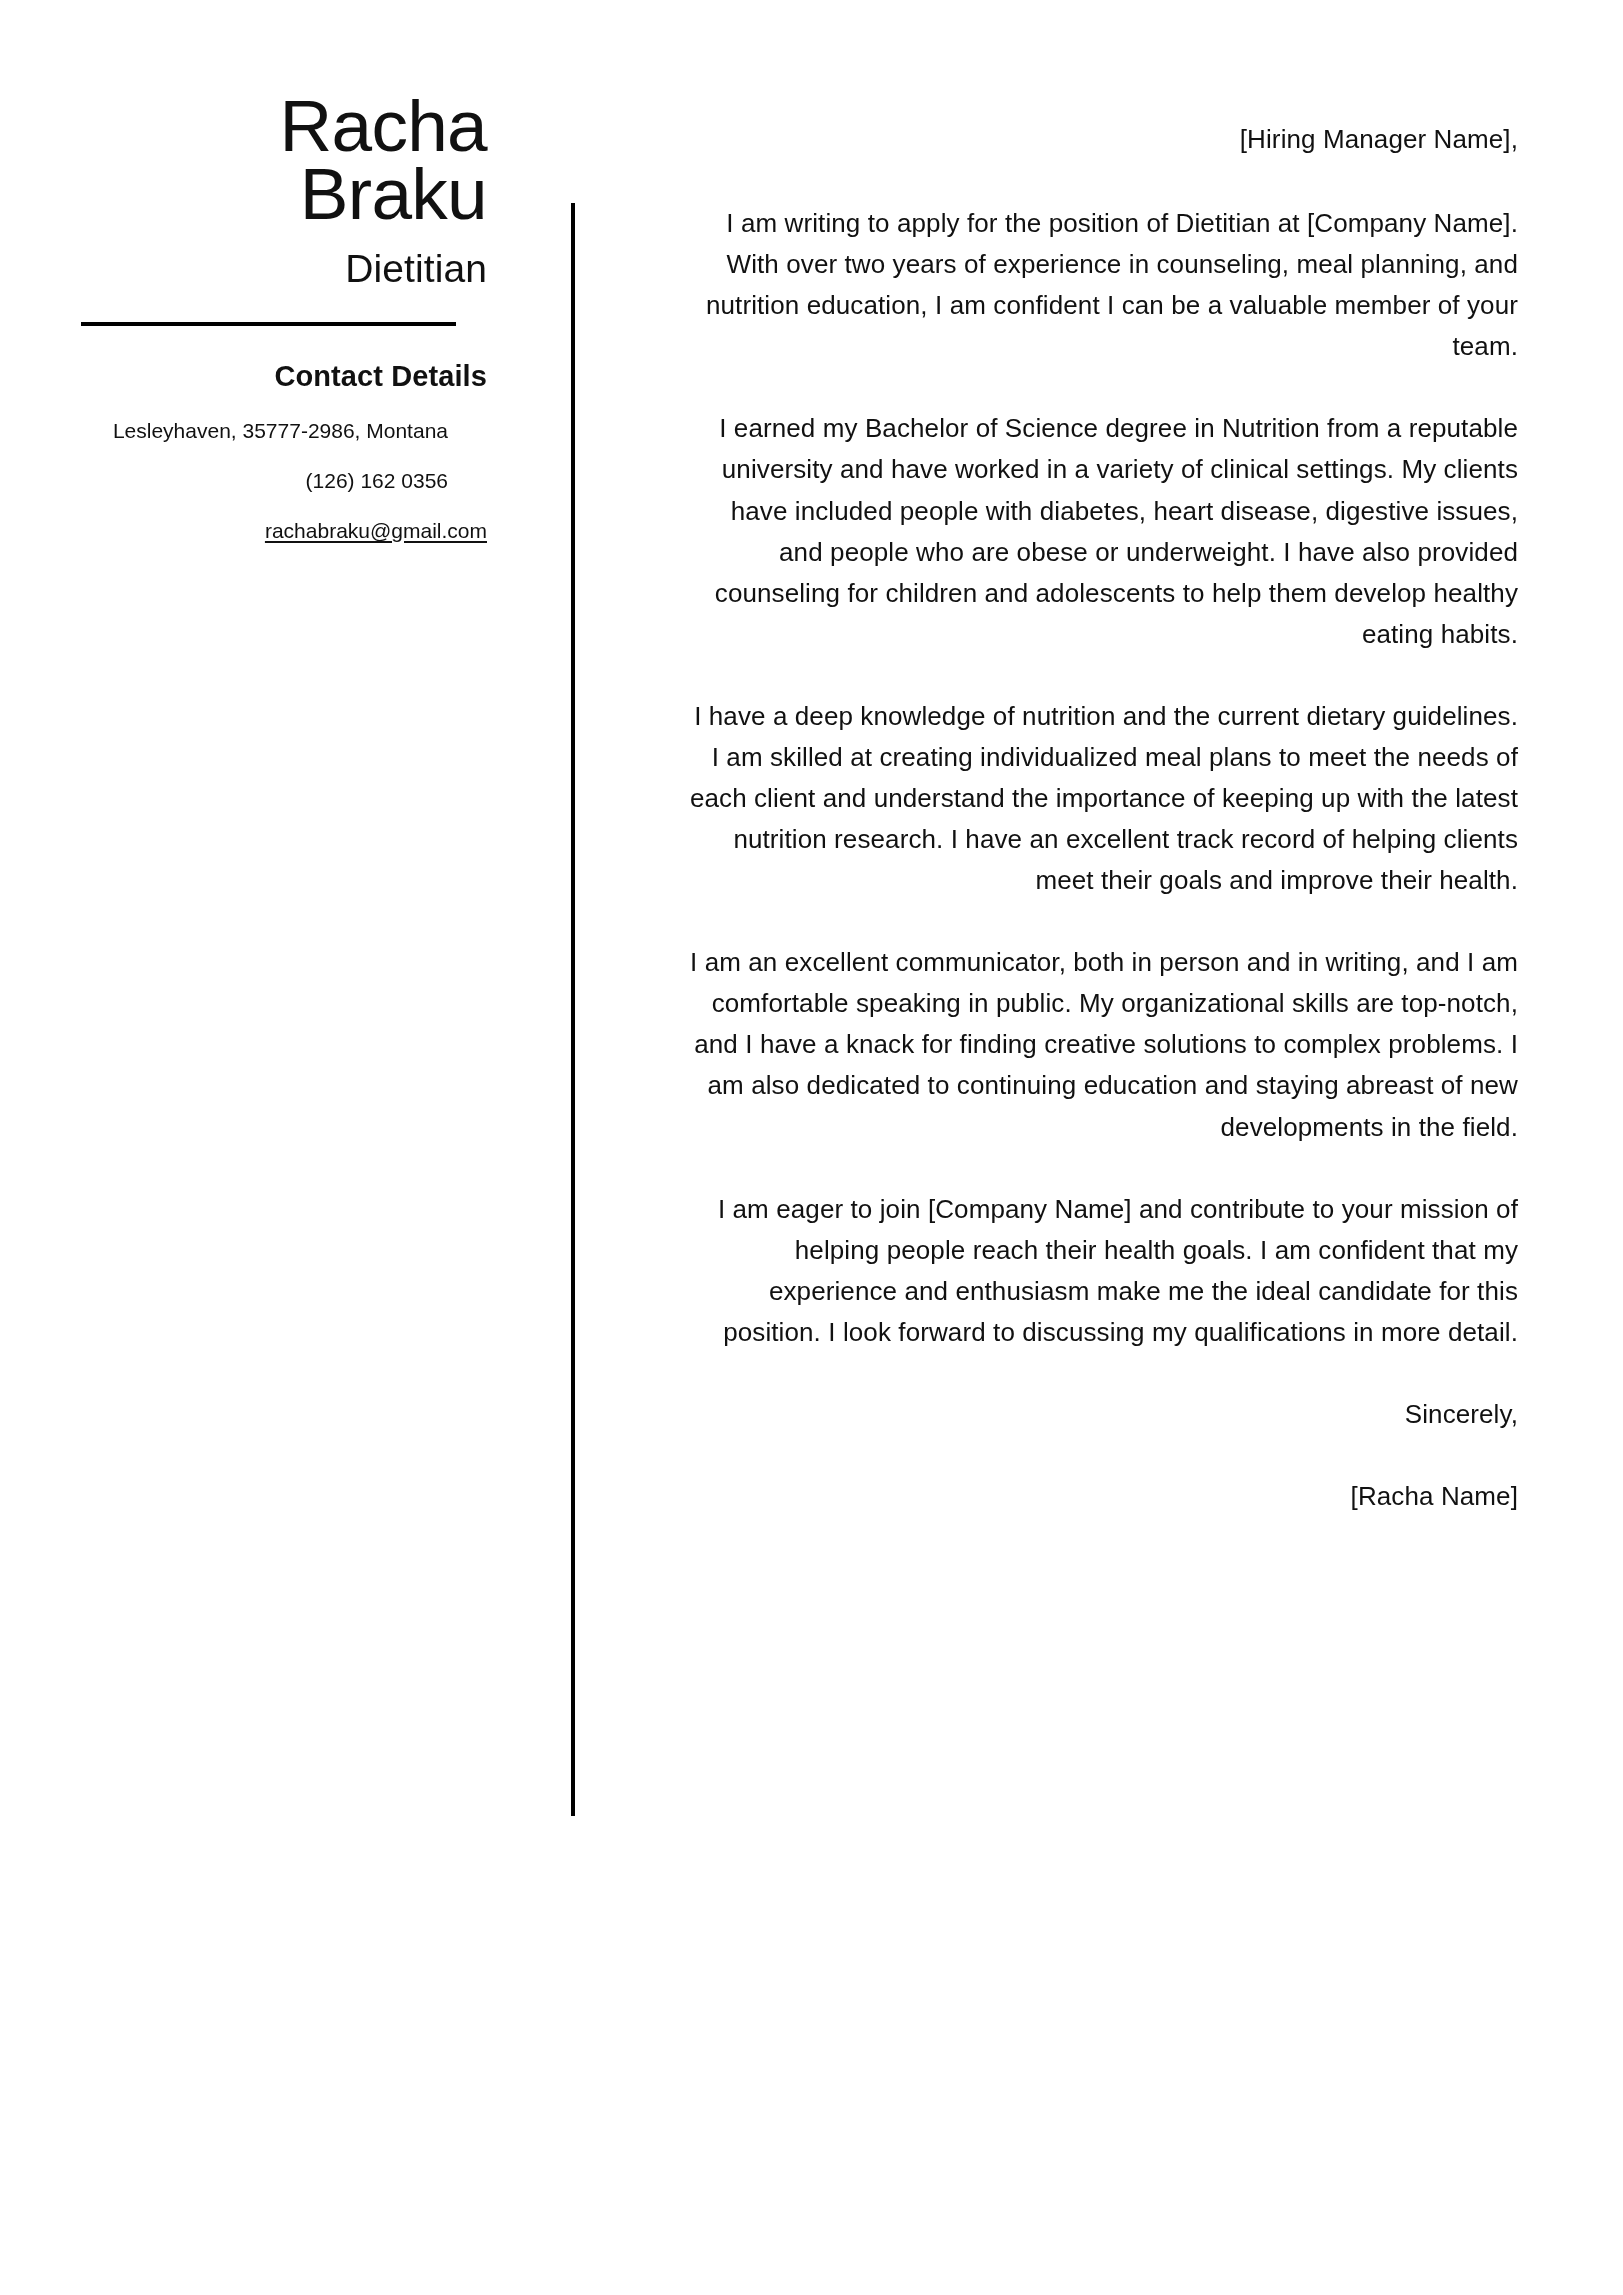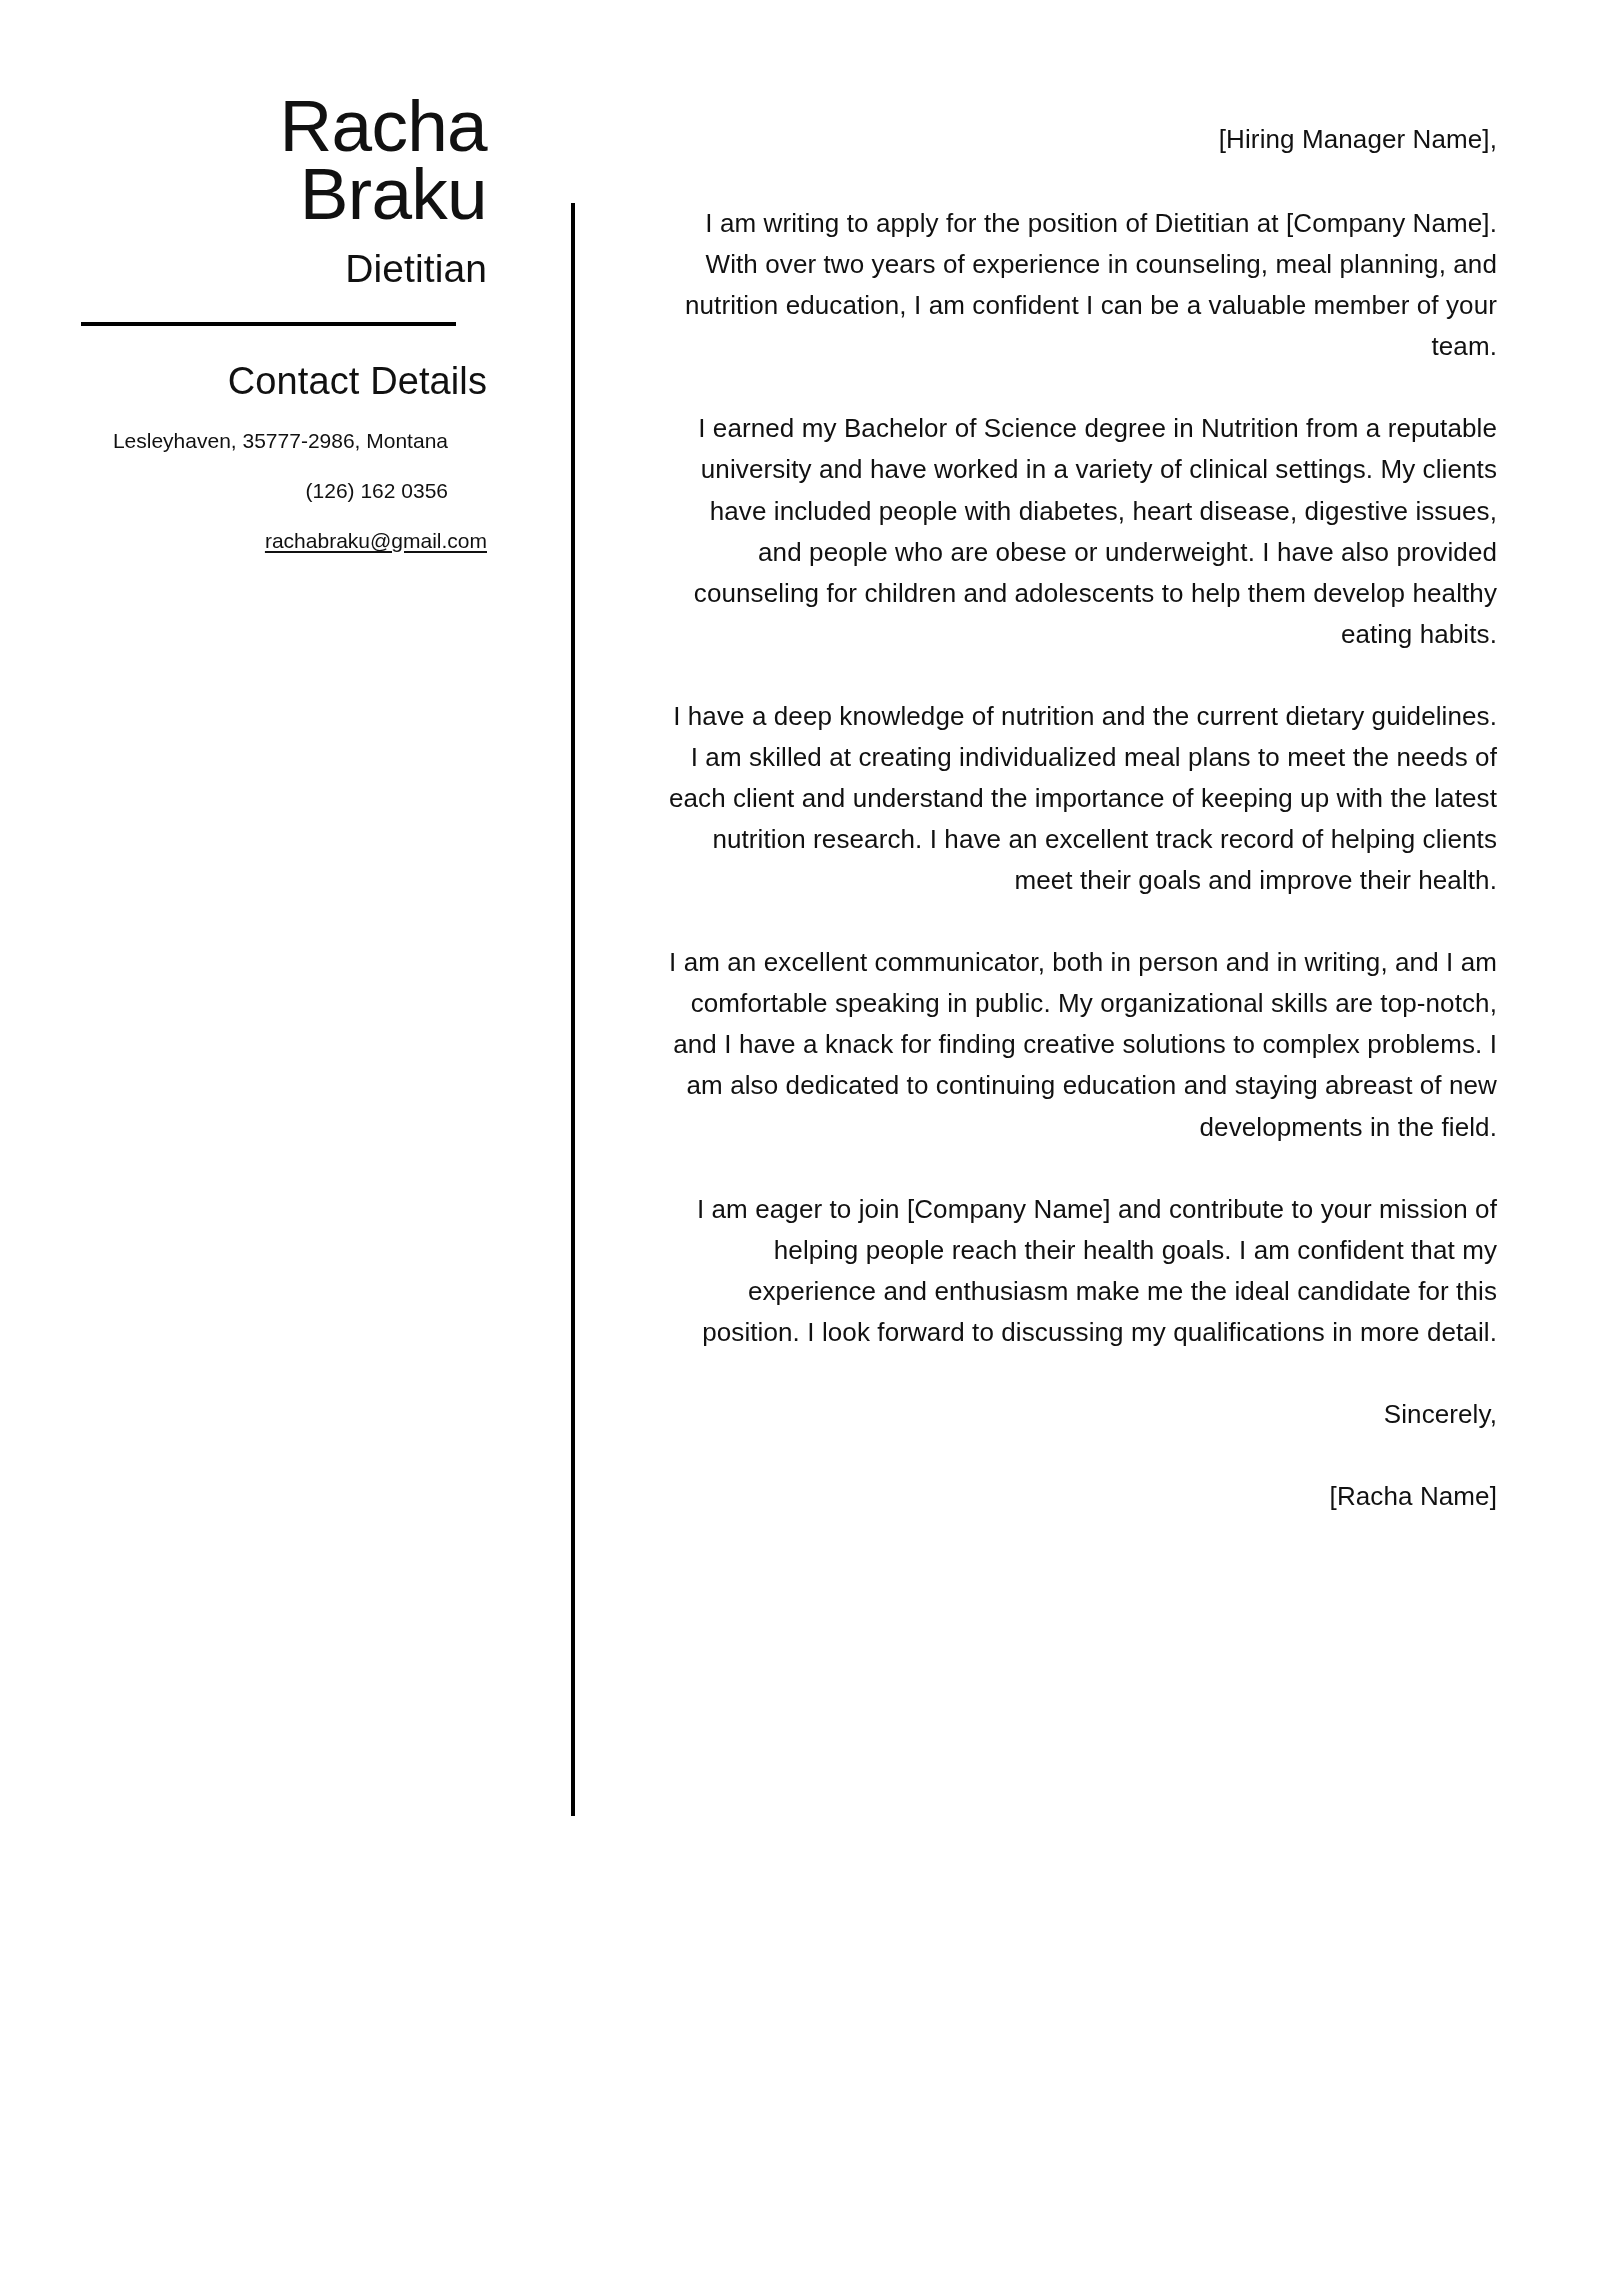--- a/index.html
+++ b/index.html
@@ -54,22 +54,22 @@
 
   .rule {
     margin-top: 31px;
     width: 375px;
     height: 3.3px;
     background: #000000;
   }
 
   .section-heading {
     margin-top: 34px;
-    font-size: 38px;
-    font-weight: 400;
+    font-size: 29px;
+    font-weight: 700;
     color: #111111;
     letter-spacing: 0.1px;
   }
 
   .contact-list {
     margin-top: 22px;
   }
   .contact-item {
     font-size: 21px;
     font-weight: 400;
@@ -92,21 +92,21 @@
     left: 571px;
     top: 203px;
     width: 3.9px;
     height: 1613px;
     background: #000000;
   }
 
   
   .letter {
     position: absolute;
-    left: 659px;
+    left: 680px;
     top: 119px;
     width: 838px;
   }
   .letter p {
     margin: 0 0 41px 0;
     font-size: 26px;
     font-weight: 400;
     line-height: 1.58;
     color: #111111;
     letter-spacing: 0.1px;

